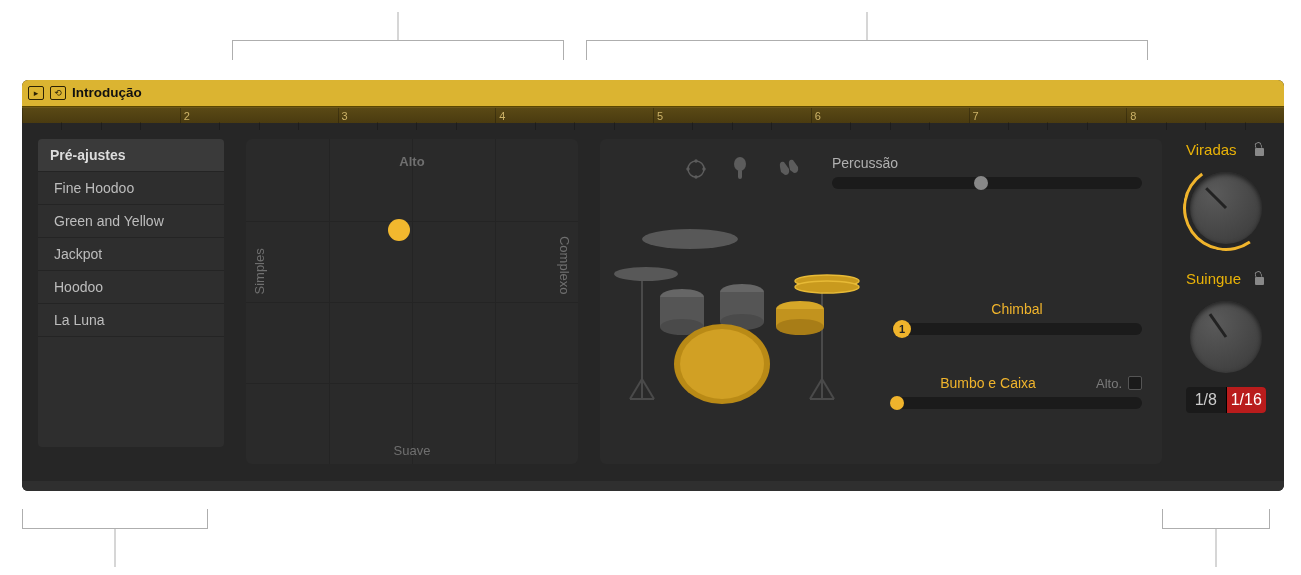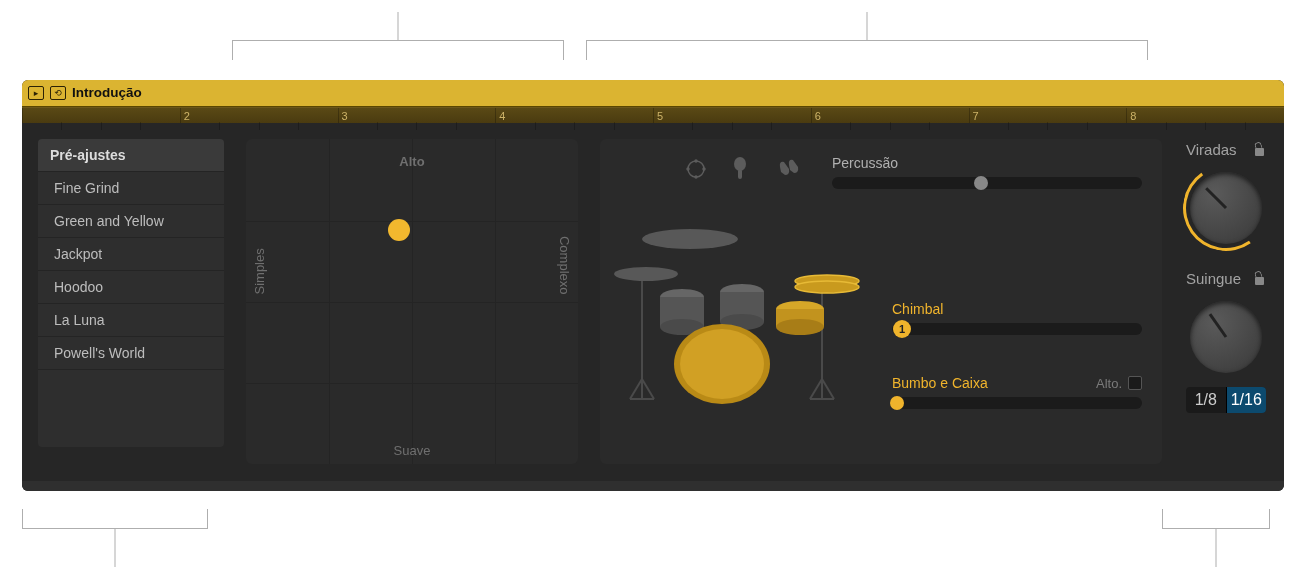--- a/index.html
+++ b/index.html
@@ -217,20 +217,21 @@
     align-items: center;
     justify-content: center;
     top: -2px; left: -2px;
   }
 
   .kit-middle {
     display: flex;
     align-items: flex-end;
     gap: 20px;
     margin-top: 10px;
+    text-align: center;
   }
 
   .drum-illustration {
     width: 260px;
     height: 200px;
     position: relative;
   }
 
   .right-sliders {
     flex: 1;
@@ -266,21 +267,21 @@
     flex-direction: column;
     align-items: center;
     gap: 14px;
     padding-top: 2px;
   }
   .knob-label-row {
     width: 100%;
     display: flex;
     justify-content: space-between;
     align-items: center;
-    color: #a3a3a3;
+    color: #eab308;
     font-size: 15px;
     padding: 0 2px;
   }
   .lock-icon {
     width: 13px;
     height: 13px;
     position: relative;
   }
   .lock-icon::before {
     content:'';
@@ -335,21 +336,21 @@
     color: #ccc;
     font-size: 16px;
   }
   .swing-toggle div {
     flex: 1;
     text-align: center;
     padding: 4px 0;
     border-right: 1px solid #000;
   }
   .swing-toggle div:last-child { border-right: none; }
-  .swing-toggle .active { background: #0c4a6e; color: #fff; }
+  .swing-toggle .active { background: #b91c1c; color: #fff; }
 
   .footer {
     height: 14px;
     background: #2f2f2f;
     border-top: 1px solid #262626;
   }
 
   
   .callout { position: absolute; border-color: #aeaeae; }
   .callout-top-inner .h { position:absolute; height:1px; background:#aeaeae; left:0; right:0; top:0;}
@@ -434,26 +435,25 @@
       <div class="num" style="left: 792.75px;">6</div>
       <div class="num" style="left: 950.5px;">7</div>
       <div class="num" style="left: 1108.25px;">8</div>
     </div>
 
   <div class="body-area">
 
     <div class="presets">
       <div class="presets-header">Pré-ajustes</div>
       <div id="presets-list">
-          <div class="preset-item">Fine Grind</div>
+          <div class="preset-item">Fine Hoodoo</div>
           <div class="preset-item">Green and Yellow</div>
           <div class="preset-item">Jackpot</div>
           <div class="preset-item">Hoodoo</div>
           <div class="preset-item">La Luna</div>
-          <div class="preset-item">Powell's World</div>
         </div>
       <div class="preset-footer"></div>
     </div>
 
     <div class="xy-pad">
       <div class="xy-grid-line-h" style="top:25%;"></div>
       <div class="xy-grid-line-h" style="top:50%;"></div>
       <div class="xy-grid-line-h" style="top:75%;"></div>
       <div class="xy-grid-line-v" style="left:25%;"></div>
       <div class="xy-grid-line-v" style="left:50%;"></div>

